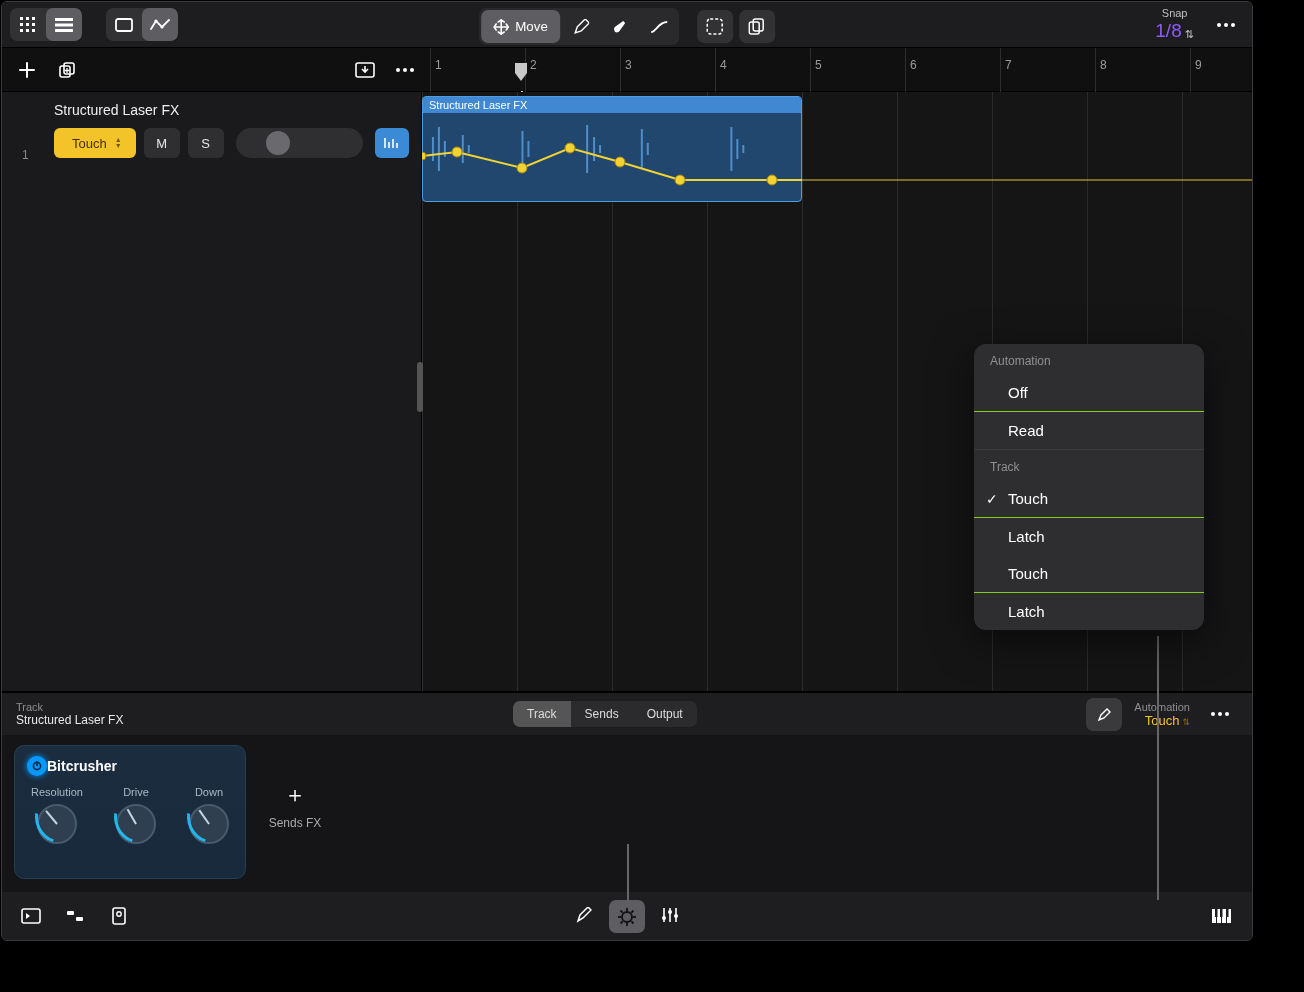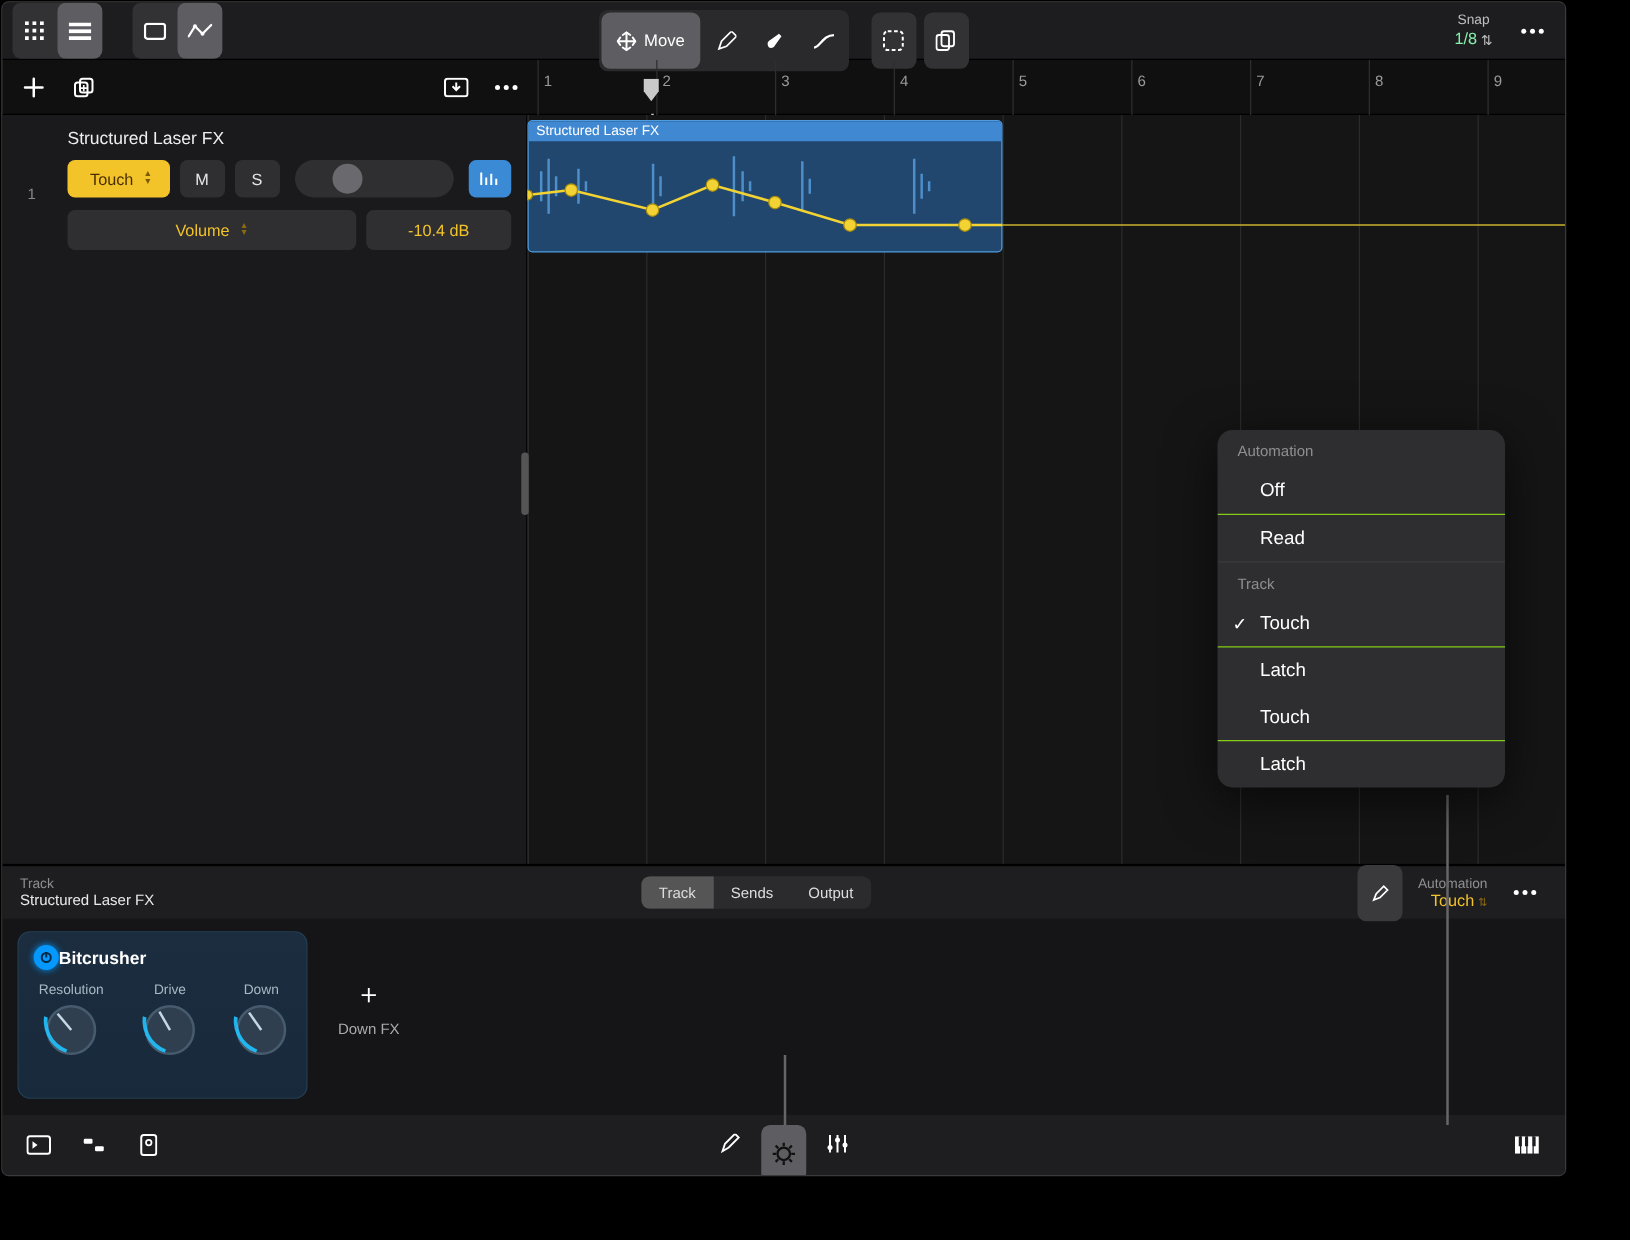--- a/index.html
+++ b/index.html
@@ -1,32 +1,32 @@
 <!DOCTYPE html>
 <html><head>
 <meta charset="utf-8">
 <style>
   * { box-sizing: border-box; margin: 0; padding: 0; font-family: -apple-system, "Helvetica Neue", Arial, sans-serif; }
   body { width: 1304px; height: 992px; background: #000; color: #e9e9ea; overflow: hidden; font-size: 14px; }
   .app { width: 1252px; height: 940px; background: #101010; border: 1px solid #3a3a3a; border-radius: 6px; margin: 1px 0 0 1px; position: relative; display: flex; flex-direction: column; overflow: hidden; }
 
   
   .topbar { height: 46px; background: #1d1d1f; display: flex; align-items: center; padding: 0 8px; gap: 8px; border-bottom: 1px solid #000; }
-  .btn { height: 45px; border-radius: 7px; background: #323235; display: flex; align-items: center; justify-content: center; color: #fff; border: none; cursor: pointer; }
+  .btn { height: 33px; border-radius: 7px; background: #323235; display: flex; align-items: center; justify-content: center; color: #fff; border: none; cursor: pointer; }
   .btn.sq { width: 36px; }
   .btn.active { background: #5e5e62; }
   .btn-group { display: flex; background: #323235; border-radius: 7px; overflow: hidden; }
   .btn-group .btn { background: transparent; border-radius: 0; }
   .btn-group .btn.active { background: #5e5e62; border-radius: 7px; }
   .btn-group2 { display: flex; gap: 3px; background: #2a2a2c; border-radius: 7px; padding: 2px; }
   .btn-group2 .btn { background: transparent; }
   .btn-group2 .btn.active { background: #5e5e62; }
   .spacer { flex: 1; }
   .snap { text-align: center; font-size: 11px; color: #bfbfbf; line-height: 1.2; padding-right: 6px; }
-  .snap .val { color: #86efac; font-size: 13px; }
+  .snap .val { color: #8b5cf6; font-size: 19px; }
   .snap .arrows { display: inline-block; transform: translateY(1px); }
   .centerTools { position: absolute; left: 50%; top: 6px; transform: translateX(-50%); display: flex; gap: 6px; align-items: center; }
   .move-btn { display: flex; align-items: center; gap: 6px; padding: 0 12px; }
 
   
   .secondbar { height: 44px; display: flex; align-items: center; padding: 0 10px; gap: 10px; border-bottom: 1px solid #000; }
   .left-head { width: 408px; display: flex; align-items: center; gap: 10px; }
   .icon-btn { width: 30px; height: 30px; display:flex; align-items:center; justify-content:center; color:#fff; cursor:pointer; }
   .ruler { flex:1; position: relative; height: 44px; }
   .ruler .mark { position: absolute; top: 10px; font-size: 12px; color: #9a9a9a; }
@@ -292,30 +292,20 @@
               <div class="knob" style="left:30px"></div>
             </div>
           <div class="auto-toggle">
             <svg width="18" height="14" viewBox="0 0 18 14">
                 <g stroke="#fff" stroke-width="1.6" fill="none">
                   <path d="M2 12v-10M6 12v-6M10 12v-9M14 12v-5"></path>
                 </g>
               </svg>
           </div>
         </div>
-        <div class="param-row">
-          <div class="param-select">
-            <span>Volume</span>
-            <span class="up-down">
-                <span>▲</span>
-                <span>▼</span>
-              </span>
-          </div>
-          <div class="param-value">-10.4 dB</div>
-        </div>
       </div>
     </div>
 
     <div class="track-right">
 
       <div class="vgrid strong" style="left:0"></div>
       <div class="vgrid" style="left:95px"></div>
       <div class="vgrid" style="left:190px"></div>
       <div class="vgrid" style="left:285px"></div>
       <div class="vgrid" style="left:380px"></div>
@@ -437,21 +427,21 @@
           <div class="knob">
             <div class="klabel">Down</div>
             <div class="dial">
                 <div class="mark" style="transform:translate(-1px,0) rotate(145deg)"></div>
               </div>
           </div>
         </div>
       </div>
       <div class="addfx">
         <div class="plus">＋</div>
-        <div class="albl">Down FX</div>
+        <div class="albl">Sends FX</div>
       </div>
     </div>
   </div>
 
   <div class="bottombar">
     <div class="icon-btn">
         <svg width="20" height="16" viewBox="0 0 20 16">
           <rect x="1" y="1" width="18" height="14" rx="2" fill="none" stroke="#fff" stroke-width="1.6"></rect>
           <path d="M5 5l4 3-4 3z" fill="#fff"></path>
         </svg>

